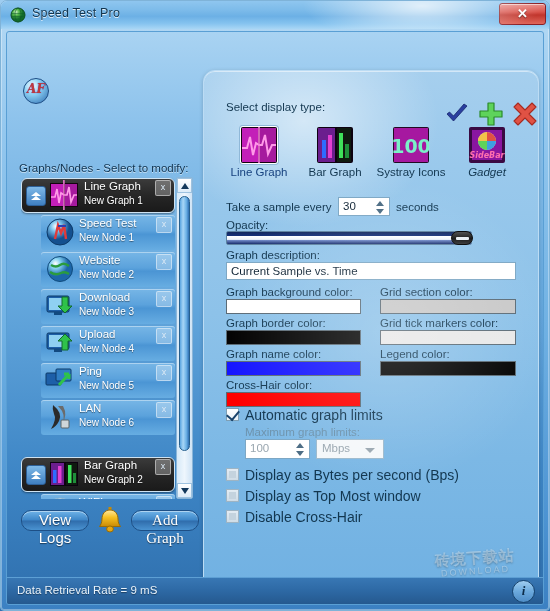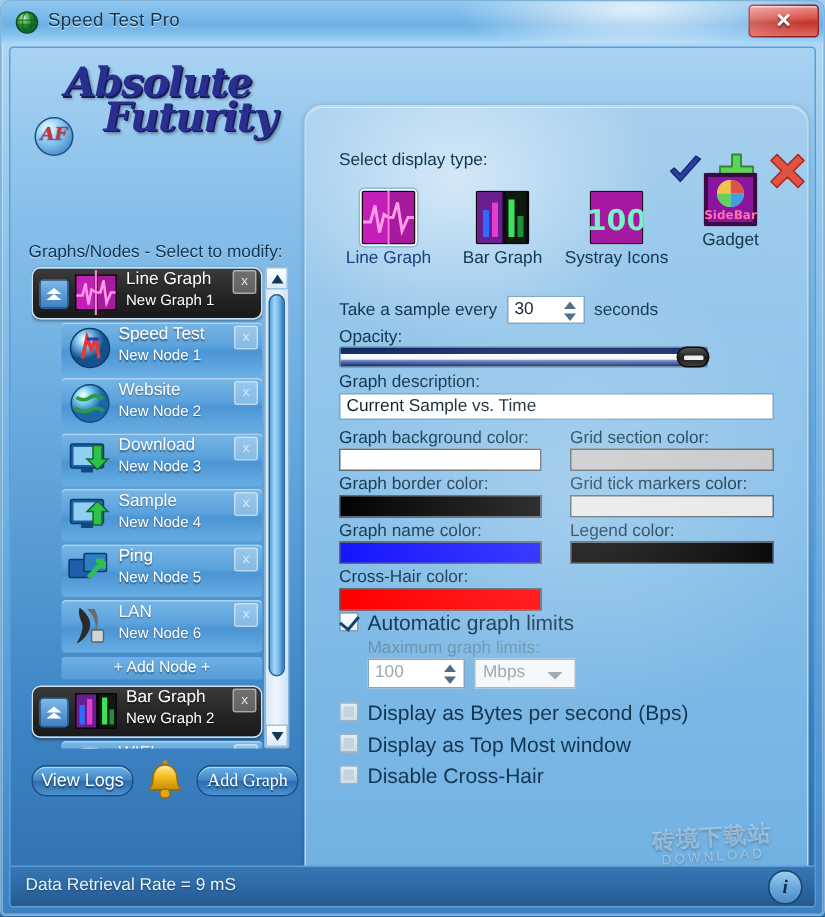--- a/index.html
+++ b/index.html
@@ -313,21 +313,21 @@
   }
 
   
   .pill-btn {
     position: absolute;
     height: 19px;
     border-radius: 10px;
     border: 1px solid #1d4f86;
     background: linear-gradient(180deg,#6fb3e8 0%, #3d86c8 48%, #2f6cab 52%, #4a93d1 100%);
     color: #ffffff;
-    font-size: 12px;
+    font-size: 15px;
     line-height: 18px;
     text-align: center;
     text-shadow: 0 1px 1px rgba(0,0,0,0.5);
     cursor: pointer;
     box-shadow: inset 0 1px 0 rgba(255,255,255,0.45);
   }
   #btn-view-logs { left: 14px; top: 478px; width: 66px; }
   #btn-add-graph { left: 124px; top: 478px; width: 66px; font-family: Liberation Serif, serif; }
   .bell {
     position: absolute;
@@ -606,24 +606,20 @@
     </span>
     <div class="title-text">Speed Test Pro</div>
     <div class="close-btn">
       <div class="x">✕</div>
     </div>
   </div>
 
   <div class="client">
 
     <div class="logo-wrap">
-      <div class="logo-script">
-        <span>Absolute</span>
-        <span class="l2">Futurity</span>
-      </div>
       <div class="logo-badge">
         <span>AF</span>
       </div>
     </div>
 
     <div class="list-label">Graphs/Nodes - Select to modify:</div>
 
     <div class="list-panel">
       <div class="list-scrollarea">
 
@@ -704,21 +700,21 @@
         <div class="node-row" style="top:148px">
           <div class="chip"></div>
           <span class="nicon">
             <svg width="30" height="30" viewBox="0 0 30 30">
               <rect x="2" y="5" width="22" height="16" rx="1.5" fill="#1d5fa8" stroke="#0d3a68"></rect>
               <rect x="4" y="7" width="18" height="12" fill="#8fd0f2"></rect>
               <rect x="9" y="21" width="8" height="3" fill="#124a80"></rect>
               <path d="M20 6 L27 13 L23 13 L23 22 L17 22 L17 13 L13 13 Z" fill="#2fc24a" stroke="#126b2b"></path>
             </svg>
           </span>
-          <div class="ntitle">Sample</div>
+          <div class="ntitle">Upload</div>
           <div class="nsub">New Node 4</div>
           <div class="nclose">x</div>
         </div>
 
         <div class="node-row" style="top:185px">
           <div class="chip"></div>
           <span class="nicon">
             <svg width="30" height="30" viewBox="0 0 30 30">
               <rect x="1" y="8" width="15" height="12" rx="1" fill="#1d5fa8" stroke="#0d3a68"></rect>
               <rect x="11" y="4" width="15" height="12" rx="1" fill="#2f7ec4" stroke="#0d3a68"></rect>
@@ -738,21 +734,20 @@
               <path d="M8 3 q10 8 6 16 q-3 6 -8 8 q6 -10 3 -15 q-2 -5 -1 -9 Z" fill="#2b2b2b"></path>
               <path d="M13 4 q9 9 4 18 q6 -9 1 -18 Z" fill="#6b6b6b"></path>
               <rect x="16" y="18" width="8" height="8" rx="1" fill="#cfd6da" stroke="#5b6468"></rect>
             </svg>
           </span>
           <div class="ntitle">LAN</div>
           <div class="nsub">New Node 6</div>
           <div class="nclose">x</div>
         </div>
 
-        <div class="add-node-row" style="top:261px">+ Add Node +</div>
 
         <div class="node-row graph" style="top:279px">
           <div class="chip"></div>
           <div class="collapse"></div>
           <span class="nicon">
             <svg width="30" height="30" viewBox="0 0 30 30">
               <rect x="1" y="3" width="28" height="24" fill="#0d0210"></rect>
               <rect x="2" y="4" width="13" height="22" fill="#6b1e8e"></rect>
               <rect x="17" y="4" width="11" height="22" fill="#0f1a0f"></rect>
               <rect x="4" y="11" width="3.5" height="13" fill="#2f6bff"></rect>
@@ -863,21 +858,21 @@
         <div class="tile">
           <svg width="36" height="36" viewBox="0 0 36 36">
             <rect x="0" y="0" width="36" height="36" fill="#200a22"></rect>
             <rect x="1" y="1" width="34" height="34" fill="#a618a0"></rect>
             <text x="18" y="26" font-family="DejaVu Sans, sans-serif" font-size="19" font-weight="bold" fill="#7bf0c8" text-anchor="middle">100</text>
           </svg>
         </div>
         <div class="dlabel">Systray Icons</div>
       </div>
 
-      <div class="dtype" style="left:245px; top:44px;">
+      <div class="dtype" style="left:245px; top:56px;font-style:italic;">
         <div class="tile">
           <svg width="36" height="36" viewBox="0 0 36 36">
             <rect x="0" y="0" width="36" height="36" fill="#3a0a42"></rect>
             <rect x="3" y="3" width="30" height="30" fill="#8a16a0"></rect>
             <circle cx="18" cy="14" r="9" fill="#c7cfd6"></circle>
             <path d="M18 5 A9 9 0 0 1 27 14 L18 14 Z" fill="#e05244"></path>
             <path d="M27 14 A9 9 0 0 1 18 23 L18 14 Z" fill="#3fa0e0"></path>
             <path d="M18 23 A9 9 0 0 1 9 14 L18 14 Z" fill="#5ed35b"></path>
             <path d="M9 14 A9 9 0 0 1 18 5 L18 14 Z" fill="#f2c24a"></path>
             <text x="18" y="31" font-family="DejaVu Sans, sans-serif" font-size="8" font-weight="bold" fill="#ff6fae" text-anchor="middle">SideBar</text>

